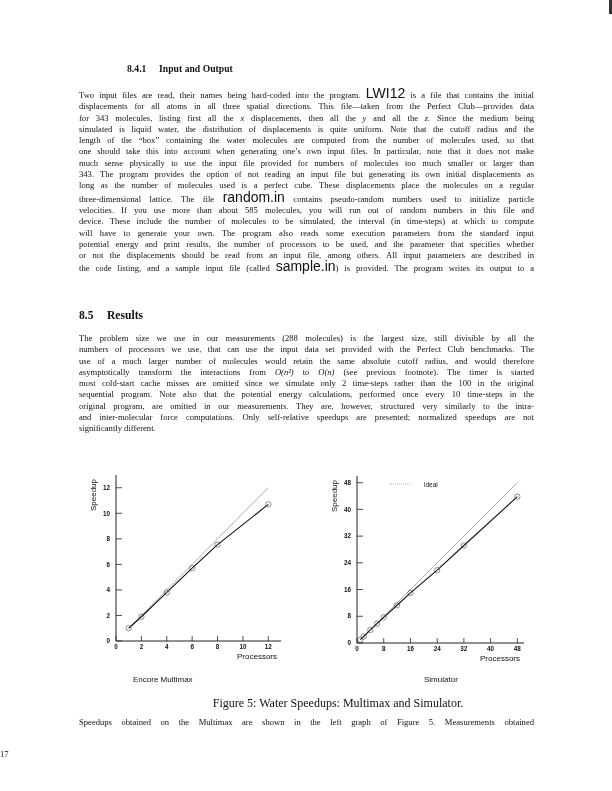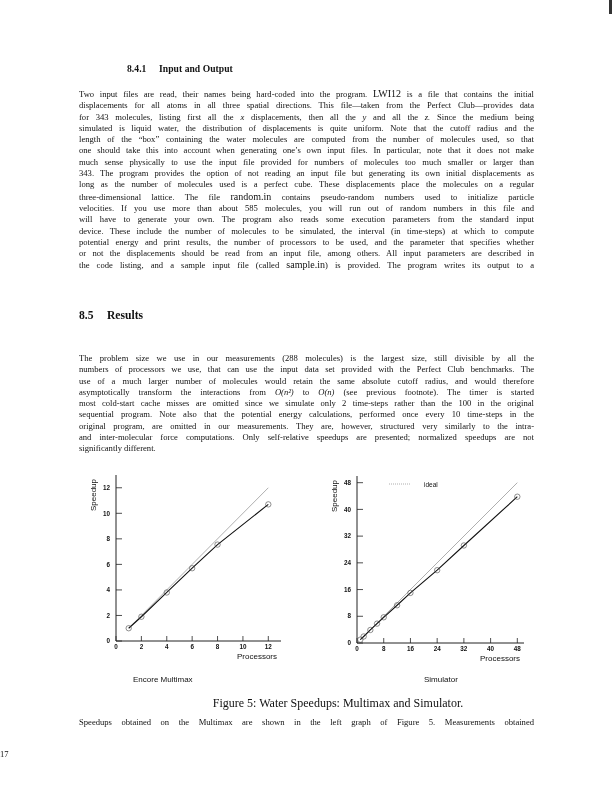--- a/index.html
+++ b/index.html
@@ -6,22 +6,22 @@
   body { width: 612px; height: 791px; position: relative; overflow: hidden; font-family: "Liberation Serif", "DejaVu Serif", serif; color: #111; }
   .corner-mark { position: absolute; left: 609px; top: 0; width: 3px; height: 14px; background: #333; }
   .h3 { position: absolute; left: 79px; top: 63px; font-size: 9.6px; font-weight: bold; letter-spacing: 0.05px; }
   .h3 .num { display: inline-block; width: 32px; padding-left: 48px; }
   .h2 { position: absolute; left: 79px; top: 309px; font-size: 11.6px; font-weight: bold; }
   .h2 .num { display: inline-block; width: 28px; }
   .para { position: absolute; left: 79px; width: 455px; font-size: 8.6px; line-height: 11.3px; text-align: justify; }
   .para .ln { display: block; text-align: justify; text-align-last: justify; white-space: nowrap; }
   .para .ln.last { text-align-last: left; }
   .p1 { top: 88px; }
-  .p2 { top: 333px; margin-top: 20px; }
-  .tt { font-family: Liberation Serif, serif; font-size: 10px; }
+  .p2 { top: 333px; }
+  .tt { font-family: Liberation Sans, sans-serif; font-size: 14px; }
   .it { font-style: italic; }
   .chart { position: absolute; top: 462px; }
   .chart svg { display: block; overflow: visible; }
   .chart text { font-family: "Liberation Sans", "DejaVu Sans", sans-serif; }
   .tick-label { font-size: 6.3px; font-weight: bold; fill: #111; }
   .axis-title { font-size: 8px; fill: #111; }
   .chart-name { position: absolute; top: 675px; font-family: "Liberation Sans", "DejaVu Sans", sans-serif; font-size: 8px; }
   .caption { position: absolute; top: 696px; left: 0; width: 612px; text-align: center; font-size: 12px; padding-left: 32px; }
   .p3 { position: absolute; top: 717px; left: 79px; width: 455px; font-size: 8.6px; text-align-last: justify; white-space: nowrap; }
   .pagenum { position: absolute; top: 749px; left: 0; width: 612px; text-align: left; font-size: 8.6px; }
@@ -37,22 +37,22 @@
     <span class="ln"><span>displacements for all atoms in all three spatial directions. This file—taken from the Perfect Club—provides data</span></span>
     <span class="ln"><span>for 343 molecules, listing first all the </span><span class="it">x</span><span> displacements, then all the </span><span class="it">y</span><span> and all the </span><span class="it">z.</span><span>  Since the medium being</span></span>
     <span class="ln"><span>simulated is liquid water, the distribution of displacements is quite uniform. Note that the cutoff radius and the</span></span>
     <span class="ln"><span>length of the “box” containing the water molecules are computed from the number of molecules used, so that</span></span>
     <span class="ln"><span>one should take this into account when generating one’s own input files. In particular, note that it does not make</span></span>
     <span class="ln"><span>much sense physically to use the input file provided for numbers of molecules too much smaller or larger than</span></span>
     <span class="ln"><span>343. The program provides the option of not reading an input file but generating its own initial displacements as</span></span>
     <span class="ln"><span>long as the number of molecules used is a perfect cube. These displacements place the molecules on a regular</span></span>
     <span class="ln"><span>three-dimensional lattice. The file </span><span class="tt">random.in</span><span> contains pseudo-random numbers used to initialize particle</span></span>
     <span class="ln"><span>velocities. If you use more than about 585 molecules, you will run out of random numbers in this file and</span></span>
+    <span class="ln"><span>device. These include the number of molecules to be simulated, the interval (in time-steps) at which to compute</span></span>
     <span class="ln"><span>will have to generate your own. The program also reads some execution parameters from the standard input</span></span>
-    <span class="ln"><span>device. These include the number of molecules to be simulated, the interval (in time-steps) at which to compute</span></span>
     <span class="ln"><span>potential energy and print results, the number of processors to be used, and the parameter that specifies whether</span></span>
     <span class="ln"><span>or not the displacements should be read from an input file, among others. All input parameters are described in</span></span>
     <span class="ln"><span>the code listing, and a sample input file (called </span><span class="tt">sample.in</span><span>) is provided.  The program writes its output to a</span></span>
   </div>
 
 <div class="h2"><span class="num">8.5</span><span>Results</span></div>
 <div class="para p2" id="para2">
     <span class="ln"><span>The problem size we use in our measurements (288 molecules) is the largest size, still divisible by all the</span></span>
     <span class="ln"><span>numbers of processors we use, that can use the input data set provided with the Perfect Club benchmarks. The</span></span>
     <span class="ln"><span>use of a much larger number of molecules would retain the same absolute cutoff radius, and would therefore</span></span>

